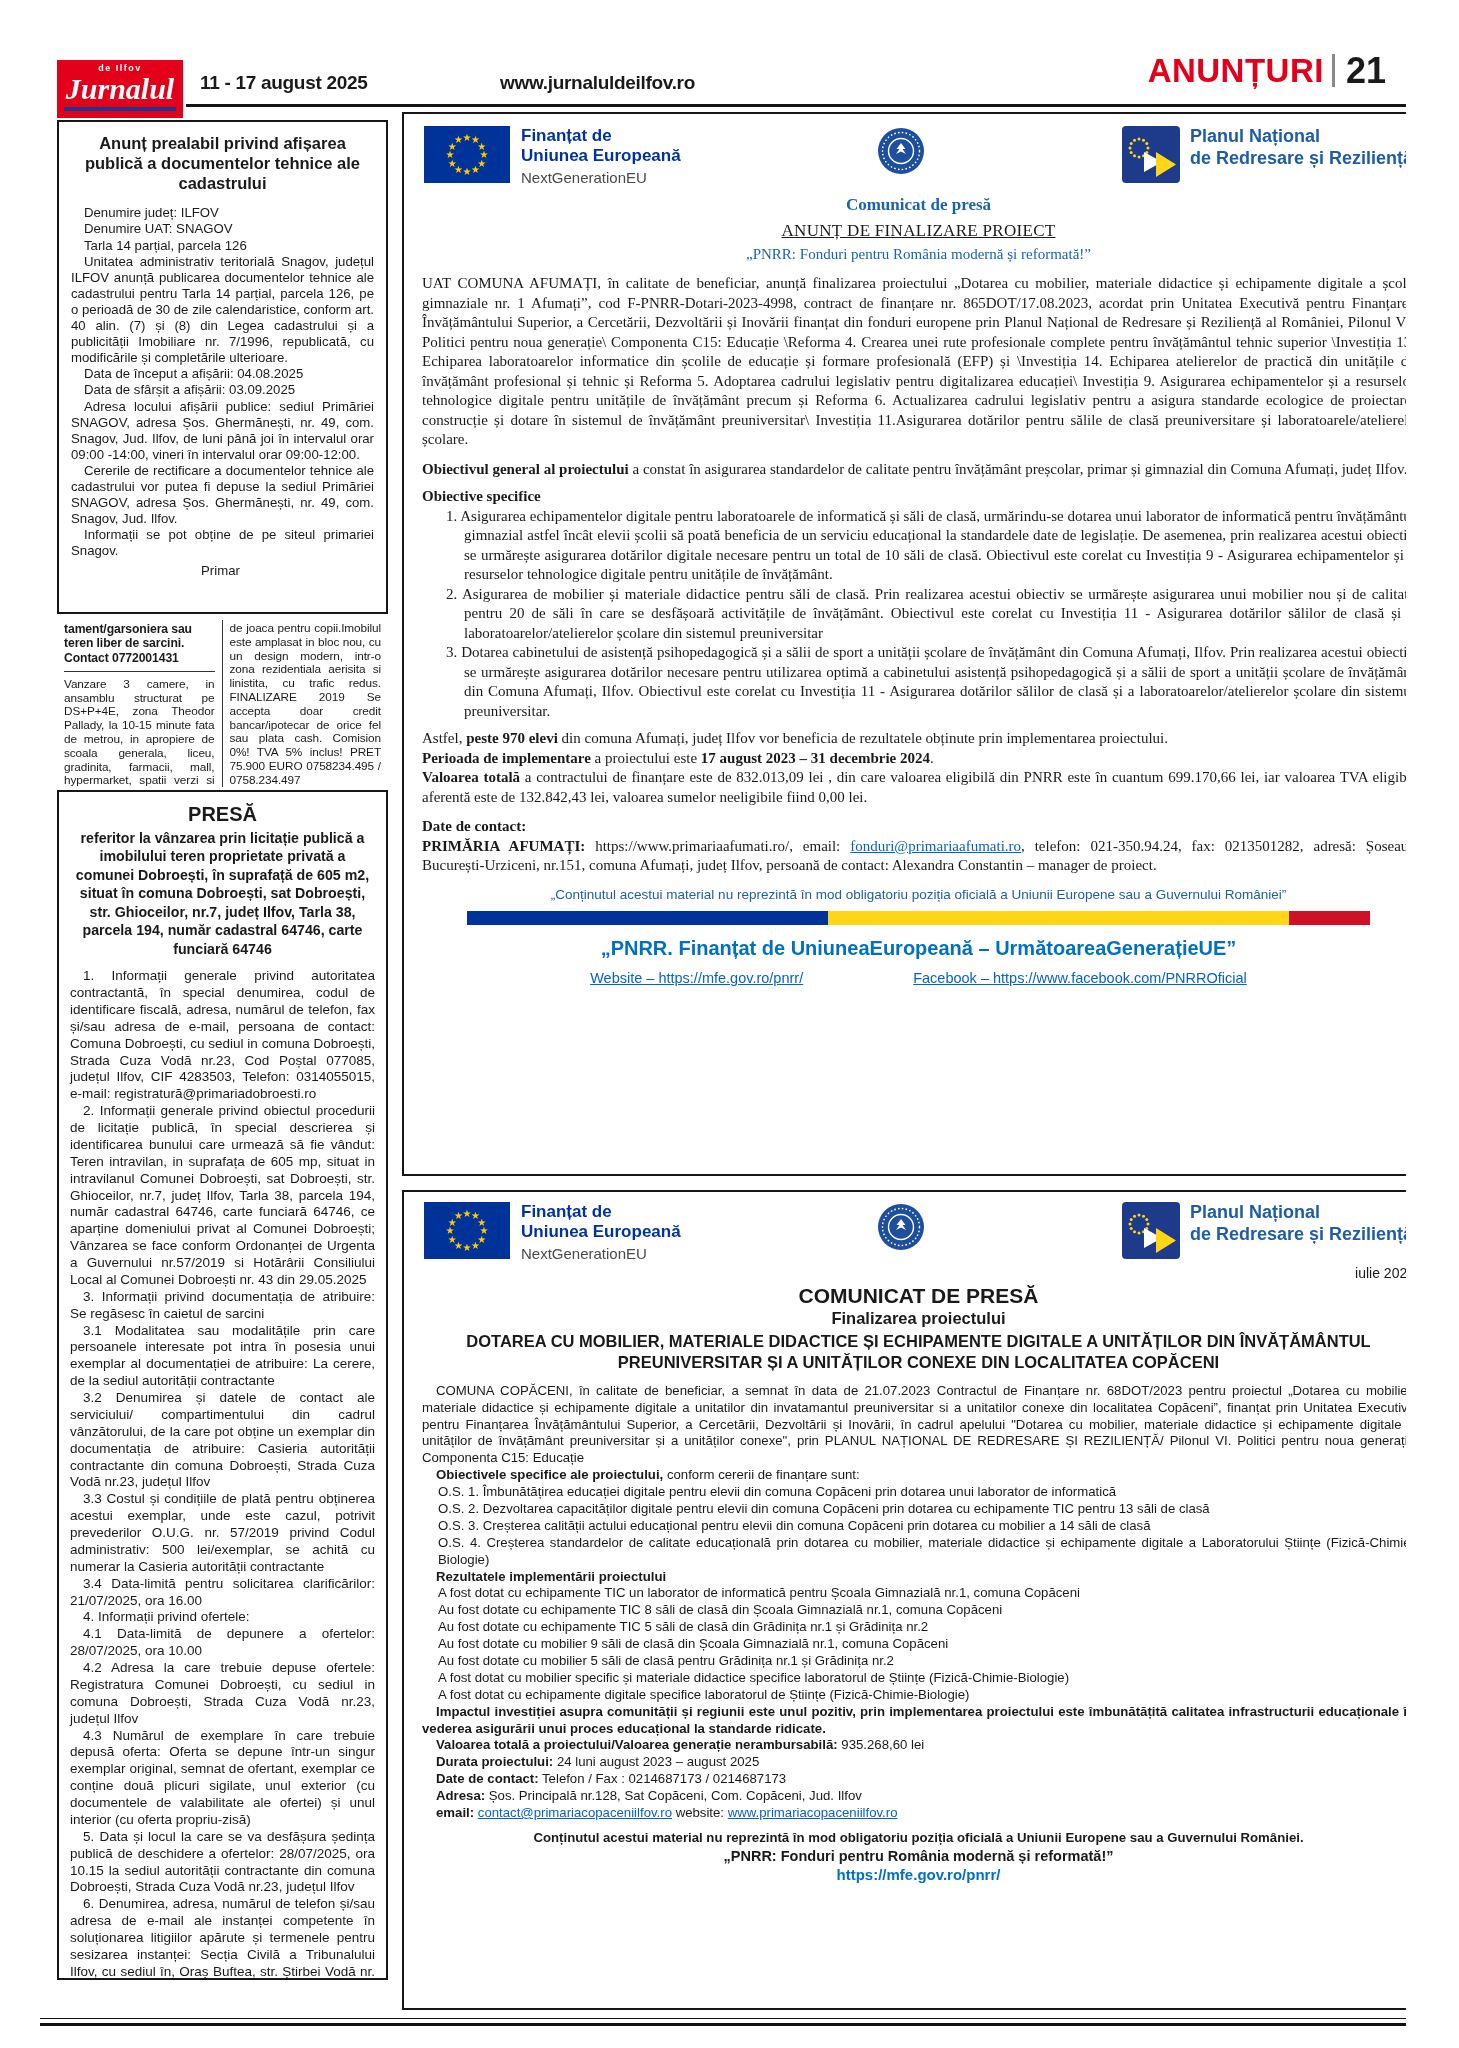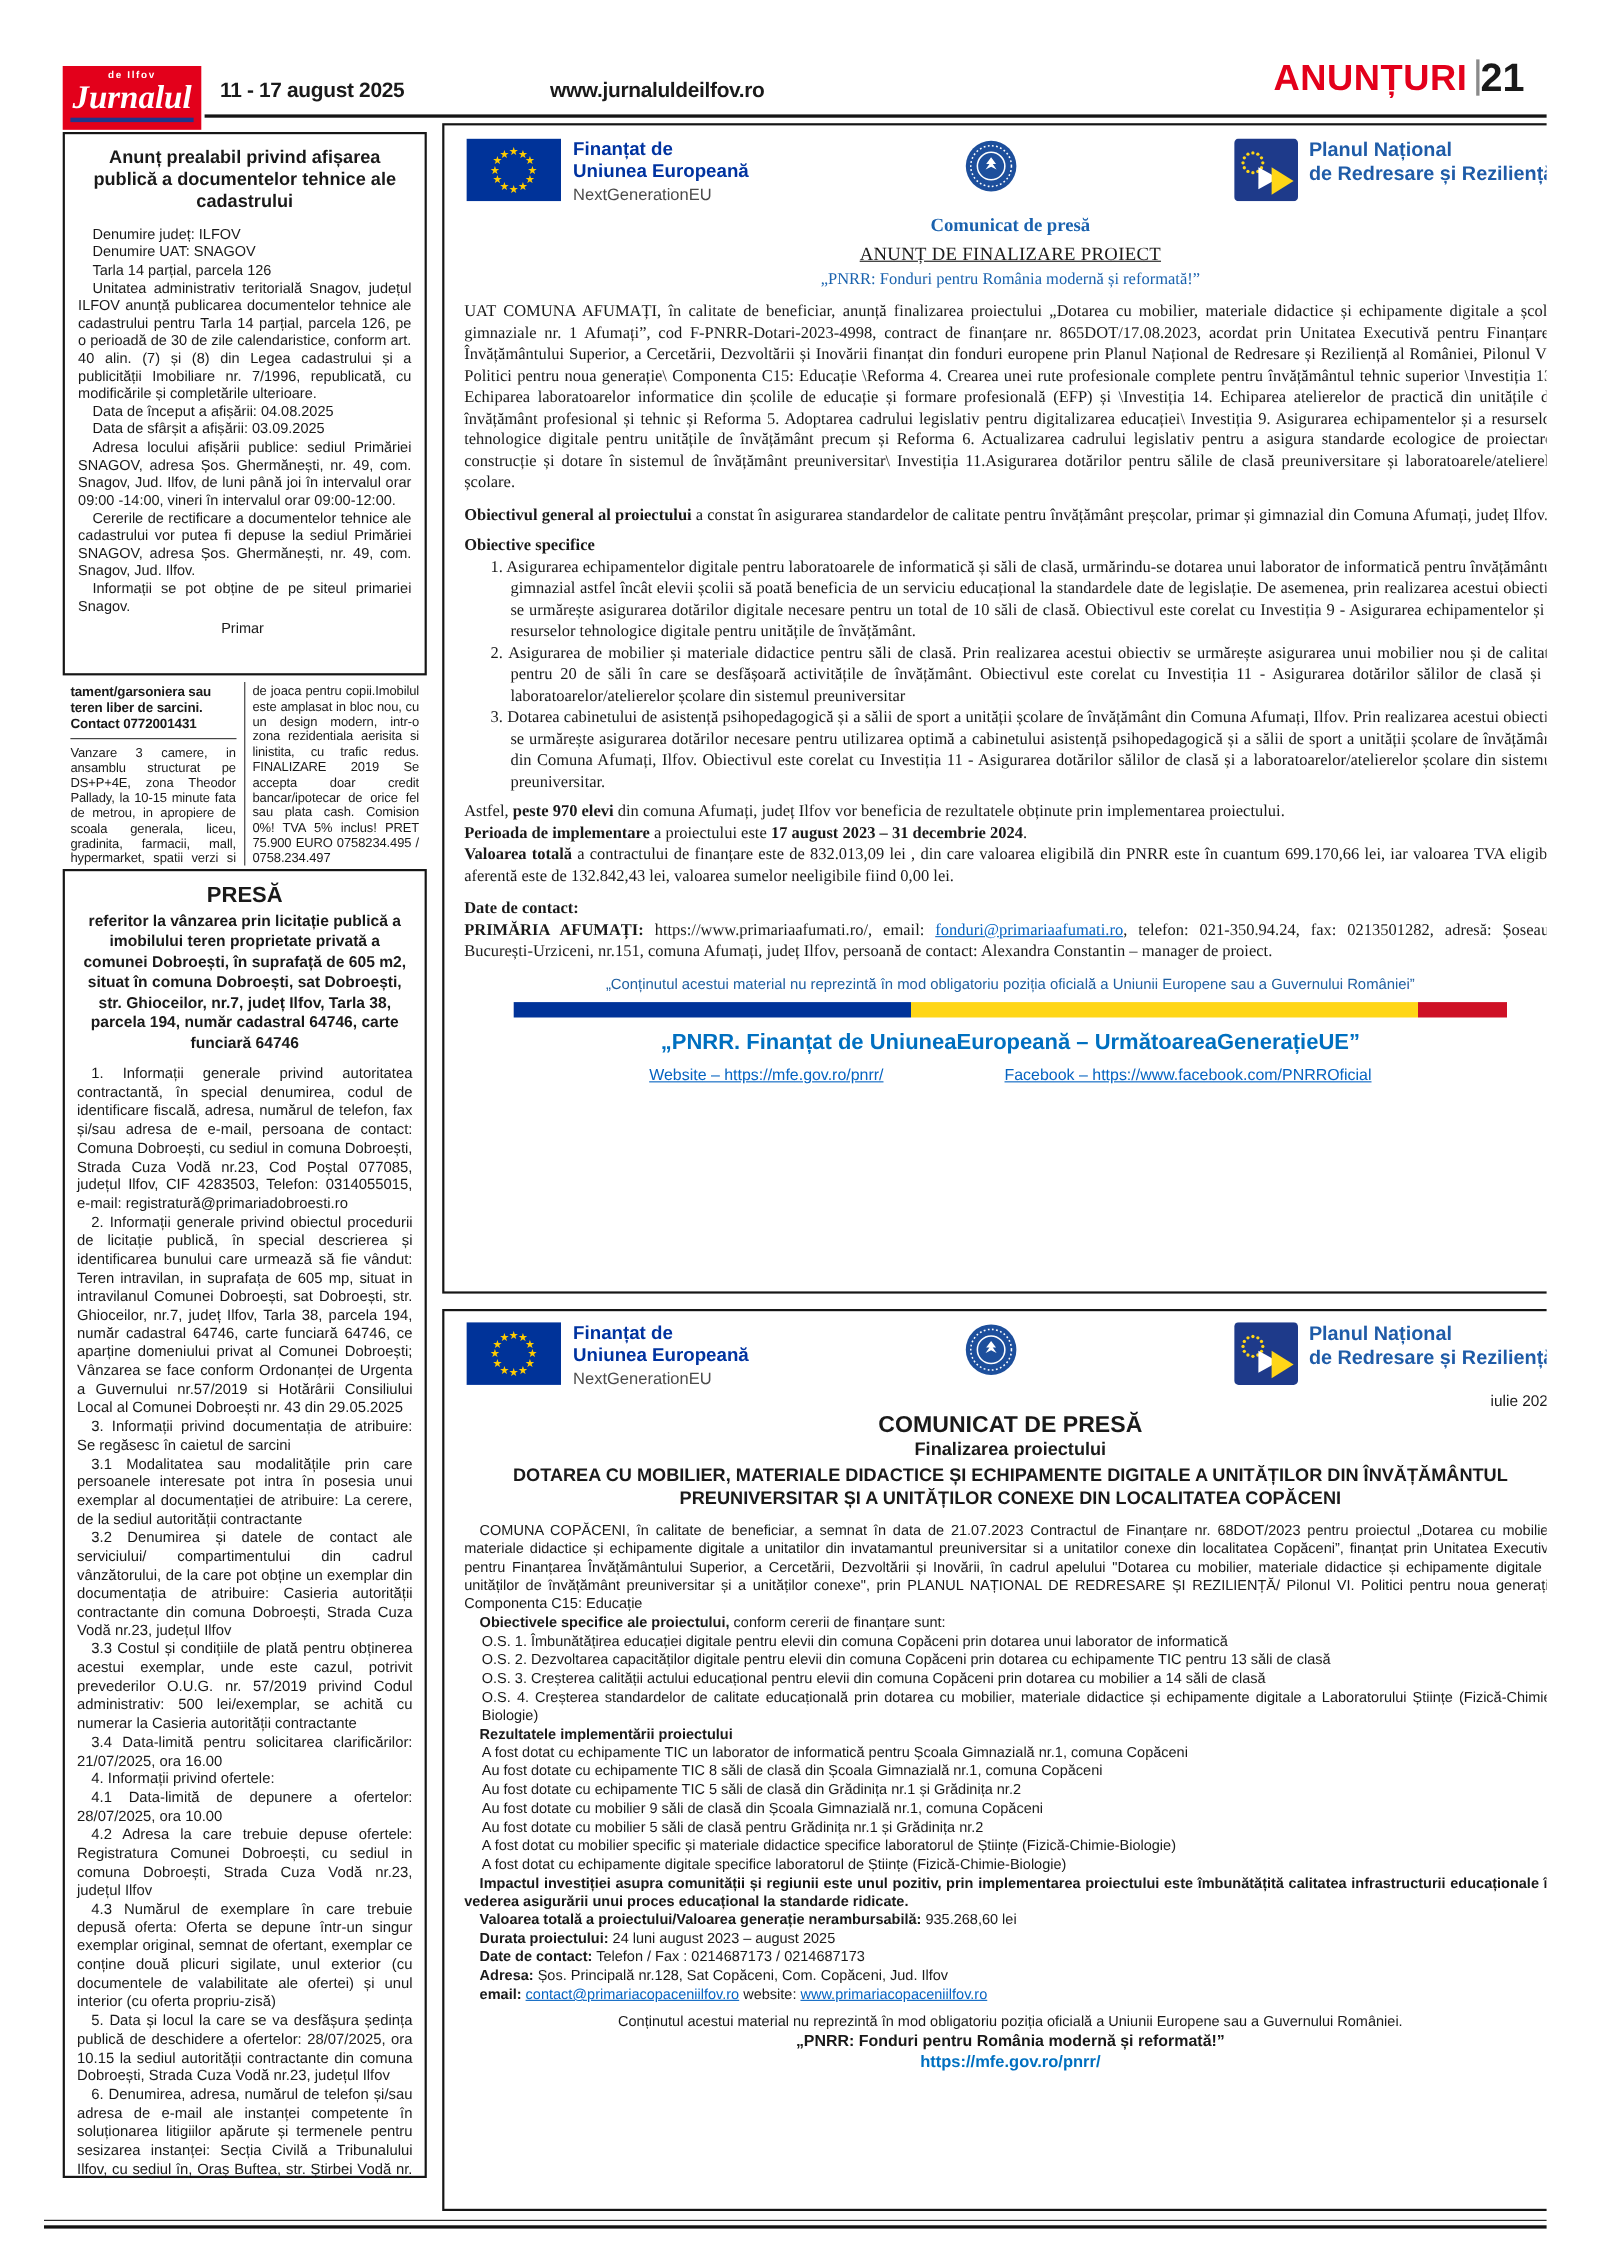--- a/index.html
+++ b/index.html
@@ -8,21 +8,21 @@
   .abs{position:absolute;}
 
   
   .logo{left:57px;top:60px;width:126px;height:58px;background:#e3001b;color:#fff;text-align:center;}
   .logo-sub{display:block;font-size:9px;font-weight:bold;letter-spacing:1.5px;padding-top:3px;}
   .logo-main{display:block;font-family:"Liberation Serif",serif;font-style:italic;font-weight:bold;font-size:30px;line-height:1.05;margin:0 7px;border-bottom:4px solid #20368c;padding-bottom:2px;}
   .hdr-date{left:200px;top:72px;font-size:19px;font-weight:bold;letter-spacing:-0.3px;}
   .hdr-site{left:500px;top:72px;font-size:19px;font-weight:bold;letter-spacing:-0.3px;}
   .section-wrap{top:54px;right:20px;display:flex;align-items:flex-end;gap:8px;}
   .sec-red{color:#e3001b;font-size:33px;font-weight:800;letter-spacing:.5px;line-height:1;}
-  .sec-num{font-size:36px;font-weight:800;line-height:.92;border-left:3px solid #8a8a8a;padding-left:1px;}
+  .sec-num{font-size:36px;font-weight:800;line-height:.92;border-left:3px solid #8a8a8a;padding-left:11px;}
   .hdr-rule{left:186px;top:104px;width:1250px;border-top:3px solid #151515;}
 
   
   .box{border:2px solid #161616;background:#fff;overflow:hidden;box-sizing:border-box;}
 
   
   .cadastru{left:57px;top:120px;width:331px;height:494px;padding:8px 12px;font-size:13.2px;line-height:1.22;}
   .c-title{font-weight:bold;font-size:16.5px;text-align:center;line-height:1.2;margin:4px 4px 12px;}
   .para{text-indent:13px;text-align:justify;}
   .sig{text-align:center;padding-right:4px;margin-top:4px;}
@@ -67,21 +67,21 @@
 
   .month{text-align:right;font-size:14px;margin-top:2px;}
   .p2h1{font-size:21px;font-weight:bold;text-align:center;line-height:1.2;}
   .p2h2{font-size:16.5px;font-weight:bold;text-align:center;}
   .p2title{font-size:16.5px;font-weight:bold;text-align:center;line-height:1.25;margin-top:2px;}
   .p2 .intro{text-align:justify;text-indent:14px;margin-top:10px;}
   .p2 .ln{text-align:justify;}
   .ind{text-indent:14px;}
   .os-line{padding-left:16px;}
   .rez-line{padding-left:16px;}
-  .p2foot{text-align:center;margin-top:8px;}
+  .p2foot{text-align:center;margin-top:8px;font-weight:bold;}
   .p2slogan{font-weight:bold;font-size:14.5px;text-align:center;}
   .p2url{color:#0070c0;font-weight:bold;font-size:15px;text-align:center;}
 
   .bottom-rule{left:40px;top:2018px;width:1395px;height:4px;border-top:1px solid #111;border-bottom:3px solid #111;}
 </style>
 </head>
 <body>
 
 <div id="page">
 

